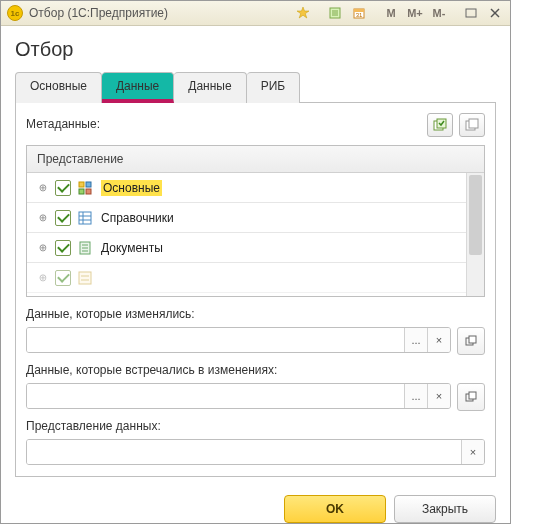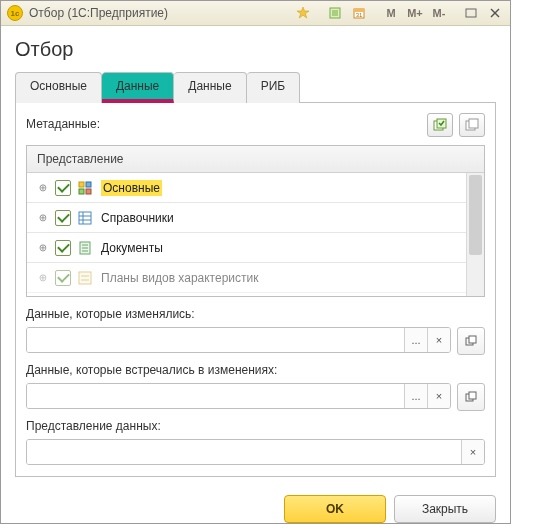--- a/index.html
+++ b/index.html
@@ -194,21 +194,20 @@
             <div class="trow" style="opacity:.55">
               <div class="expander">⊕</div>
               <div class="chk checked"></div>
               <div class="type-icon">
                 <svg width="14" height="14" viewBox="0 0 14 14">
                     <rect x="1" y="1" width="12" height="12" fill="#fdf5e0" stroke="#c7a94a"></rect>
                     <line x1="3" y1="5" x2="11" y2="5" stroke="#c7a94a"></line>
                     <line x1="3" y1="9" x2="11" y2="9" stroke="#c7a94a"></line>
                   </svg>
               </div>
-              <span class="row-text">Планы видов характеристик</span>
             </div>
 
           </div>
           <div class="tree-scroll">
             <div class="tree-thumb"></div>
           </div>
         </div>
       </div>
 
       <div class="field-group">

